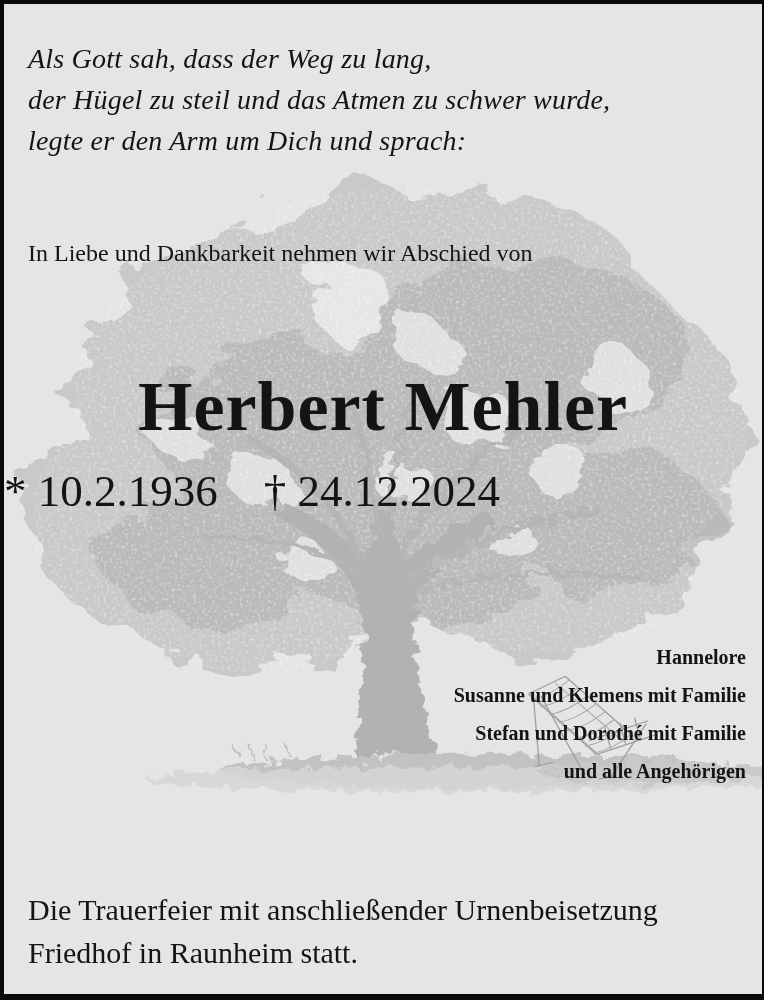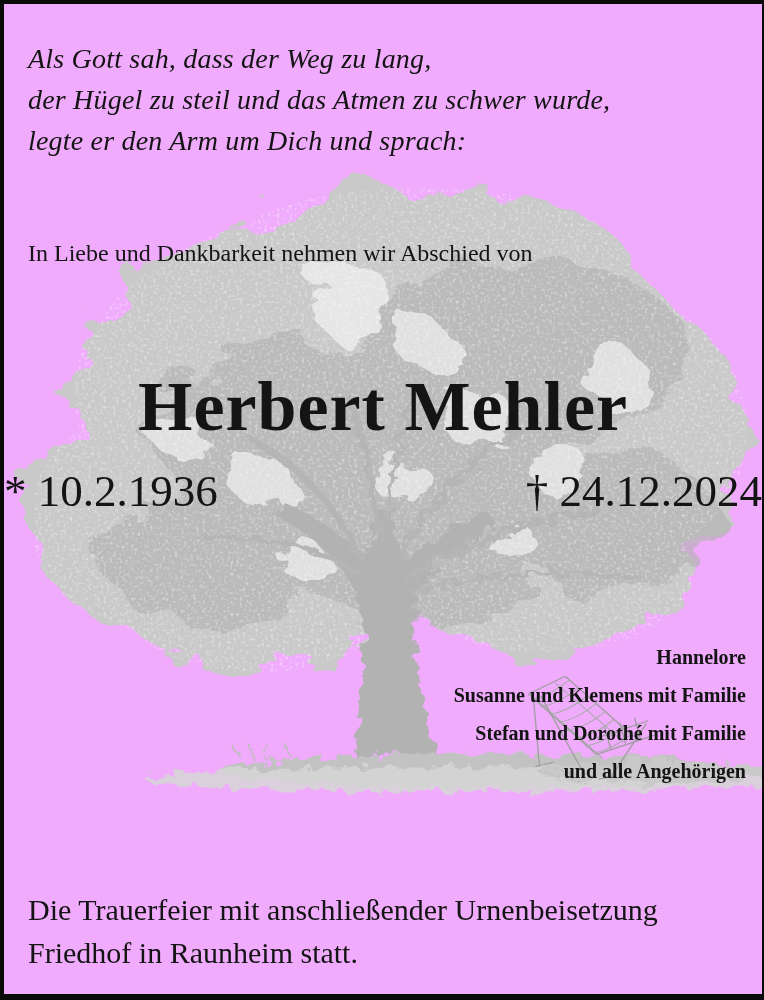--- a/index.html
+++ b/index.html
@@ -5,21 +5,21 @@
   html, body {
     margin: 0;
     padding: 0;
     background: #ffffff;
   }
   .notice-frame {
     position: relative;
     width: 764px;
     height: 1000px;
     box-sizing: border-box;
-    background: #f0abfc;
+    background: #e5e5e5;
     border-style: solid;
     border-color: #0a0a0a;
     border-width: 4px 2px 6px 4px;
     overflow: hidden;
     font-family: "Liberation Serif", "DejaVu Serif", serif;
     color: #141414;
   }
   .bg-art {
     position: absolute;
     left: 0; top: 0;
@@ -45,21 +45,21 @@
     text-align: center;
     font-weight: bold;
     font-size: 70px;
     line-height: 86px;
     letter-spacing: 1px;
   }
   .dates-block {
     top: 458px;
     left: 0; right: 0;
     display: flex;
-    justify-content: space-between;
+    justify-content: flex-start;
     gap: 46px;
     font-size: 45px;
     line-height: 58px;
   }
   .mourners {
     top: 634px;
     font-weight: bold;
     font-size: 20px;
     line-height: 38px;
     text-align: right;

